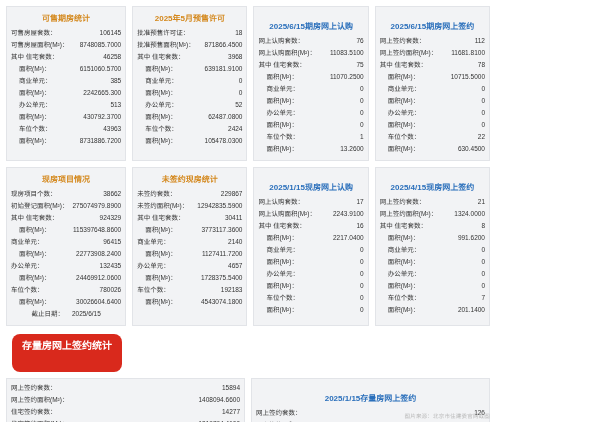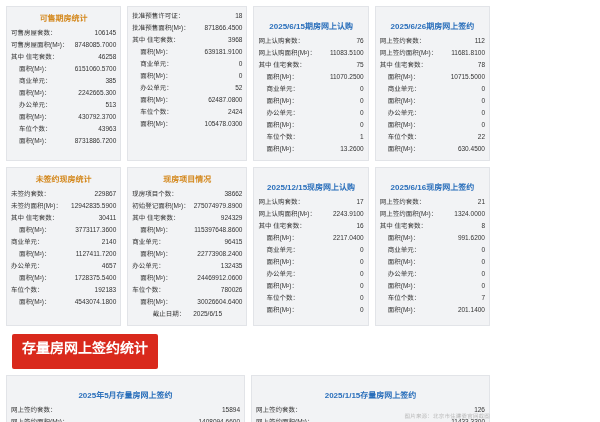--- a/index.html
+++ b/index.html
@@ -63,24 +63,24 @@
     color: #333;
     text-align: right;
   }
   .row.indent .lbl { padding-left: 8px; }
 
   .section-banner {
     margin: 8px 6px 4px 6px;
     background: #d9291c;
     color: #ffffff;
     font-weight: bold;
-    font-size: 14px;
+    font-size: 10px;
     display: inline-block;
-    padding: 3px 10px 12px 10px;
-    border-radius: 2px;
+    padding: 3px 10px 20px 10px;
+    border-radius: 8px;
   }
   .banner-wrap { padding-left: 6px; }
   .bottom-grid {
     display: grid;
     grid-template-columns: 1fr 1fr;
     gap: 6px;
     padding: 2px 6px 0 6px;
     box-sizing: border-box;
   }
   .footer {
@@ -137,20 +137,21 @@
             <span class="lbl">车位个数：</span>
             <span class="val">43963</span>
           </div>
           <div class="row indent">
             <span class="lbl">面积(M²)：</span>
             <span class="val">8731886.7200</span>
           </div>
         </div>
       </div>
       <div class="card">
+        <div class="card-title t-orange">2025年5月预售许可</div>
         <div class="rows">
           <div class="row">
             <span class="lbl">批准预售许可证：</span>
             <span class="val">18</span>
           </div>
           <div class="row">
             <span class="lbl">批准预售面积(M²)：</span>
             <span class="val">871866.4500</span>
           </div>
           <div class="row">
@@ -226,21 +227,21 @@
             <span class="lbl">车位个数：</span>
             <span class="val">1</span>
           </div>
           <div class="row indent">
             <span class="lbl">面积(M²)：</span>
             <span class="val">13.2600</span>
           </div>
         </div>
       </div>
       <div class="card">
-        <div class="card-title t-blue">2025/6/26期房网上签约</div>
+        <div class="card-title t-blue">2025/6/15期房网上签约</div>
         <div class="rows">
           <div class="row">
             <span class="lbl">网上签约套数：</span>
             <span class="val">112</span>
           </div>
           <div class="row">
             <span class="lbl">网上签约面积(M²)：</span>
             <span class="val">11681.8100</span>
           </div>
           <div class="row">
@@ -267,65 +268,20 @@
             <span class="lbl">面积(M²)：</span>
             <span class="val">0</span>
           </div>
           <div class="row indent">
             <span class="lbl">车位个数：</span>
             <span class="val">22</span>
           </div>
           <div class="row indent">
             <span class="lbl">面积(M²)：</span>
             <span class="val">630.4500</span>
-          </div>
-        </div>
-      </div>
-      <div class="card">
-        <div class="card-title t-orange">未签约现房统计</div>
-        <div class="rows">
-          <div class="row">
-            <span class="lbl">未签约套数：</span>
-            <span class="val">229867</span>
-          </div>
-          <div class="row">
-            <span class="lbl">未签约面积(M²)：</span>
-            <span class="val">12942835.5900</span>
-          </div>
-          <div class="row">
-            <span class="lbl">其中  住宅套数：</span>
-            <span class="val">30411</span>
-          </div>
-          <div class="row indent">
-            <span class="lbl">面积(M²)：</span>
-            <span class="val">3773117.3600</span>
-          </div>
-          <div class="row">
-            <span class="lbl">商业单元：</span>
-            <span class="val">2140</span>
-          </div>
-          <div class="row indent">
-            <span class="lbl">面积(M²)：</span>
-            <span class="val">1127411.7200</span>
-          </div>
-          <div class="row">
-            <span class="lbl">办公单元：</span>
-            <span class="val">4657</span>
-          </div>
-          <div class="row indent">
-            <span class="lbl">面积(M²)：</span>
-            <span class="val">1728375.5400</span>
-          </div>
-          <div class="row">
-            <span class="lbl">车位个数：</span>
-            <span class="val">192183</span>
-          </div>
-          <div class="row indent">
-            <span class="lbl">面积(M²)：</span>
-            <span class="val">4543074.1800</span>
           </div>
         </div>
       </div>
       <div class="card">
         <div class="card-title t-orange">现房项目情况</div>
         <div class="rows">
           <div class="row">
             <span class="lbl">现房项目个数：</span>
             <span class="val">38662</span>
           </div>
@@ -365,21 +321,66 @@
             <span class="lbl">面积(M²)：</span>
             <span class="val">30026604.6400</span>
           </div>
           <div class="row" style="justify-content: center; gap: 4px;">
             <span class="lbl">截止日期：</span>
             <span class="val">2025/6/15</span>
           </div>
         </div>
       </div>
       <div class="card">
-        <div class="card-title t-blue">2025/12/15现房网上认购</div>
+        <div class="card-title t-orange">未签约现房统计</div>
+        <div class="rows">
+          <div class="row">
+            <span class="lbl">未签约套数：</span>
+            <span class="val">229867</span>
+          </div>
+          <div class="row">
+            <span class="lbl">未签约面积(M²)：</span>
+            <span class="val">12942835.5900</span>
+          </div>
+          <div class="row">
+            <span class="lbl">其中  住宅套数：</span>
+            <span class="val">30411</span>
+          </div>
+          <div class="row indent">
+            <span class="lbl">面积(M²)：</span>
+            <span class="val">3773117.3600</span>
+          </div>
+          <div class="row">
+            <span class="lbl">商业单元：</span>
+            <span class="val">2140</span>
+          </div>
+          <div class="row indent">
+            <span class="lbl">面积(M²)：</span>
+            <span class="val">1127411.7200</span>
+          </div>
+          <div class="row">
+            <span class="lbl">办公单元：</span>
+            <span class="val">4657</span>
+          </div>
+          <div class="row indent">
+            <span class="lbl">面积(M²)：</span>
+            <span class="val">1728375.5400</span>
+          </div>
+          <div class="row">
+            <span class="lbl">车位个数：</span>
+            <span class="val">192183</span>
+          </div>
+          <div class="row indent">
+            <span class="lbl">面积(M²)：</span>
+            <span class="val">4543074.1800</span>
+          </div>
+        </div>
+      </div>
+      <div class="card">
+        <div class="card-title t-blue">2025/1/15现房网上认购</div>
         <div class="rows">
           <div class="row">
             <span class="lbl">网上认购套数：</span>
             <span class="val">17</span>
           </div>
           <div class="row">
             <span class="lbl">网上认购面积(M²)：</span>
             <span class="val">2243.9100</span>
           </div>
           <div class="row">
@@ -410,21 +411,21 @@
             <span class="lbl">车位个数：</span>
             <span class="val">0</span>
           </div>
           <div class="row indent">
             <span class="lbl">面积(M²)：</span>
             <span class="val">0</span>
           </div>
         </div>
       </div>
       <div class="card">
-        <div class="card-title t-blue">2025/6/16现房网上签约</div>
+        <div class="card-title t-blue">2025/4/15现房网上签约</div>
         <div class="rows">
           <div class="row">
             <span class="lbl">网上签约套数：</span>
             <span class="val">21</span>
           </div>
           <div class="row">
             <span class="lbl">网上签约面积(M²)：</span>
             <span class="val">1324.0000</span>
           </div>
           <div class="row">
@@ -462,21 +463,20 @@
         </div>
       </div>
     </div>
 
   <div class="banner-wrap">
     <div class="section-banner">存量房网上签约统计</div>
   </div>
 
   <div class="bottom-grid" id="bottom-grid">
       <div class="card">
-        <div class="card-title t-blue">2025年5月存量房网上签约</div>
         <div class="rows">
           <div class="row">
             <span class="lbl">网上签约套数：</span>
             <span class="val">15894</span>
           </div>
           <div class="row">
             <span class="lbl">网上签约面积(M²)：</span>
             <span class="val">1408094.6600</span>
           </div>
           <div class="row">

